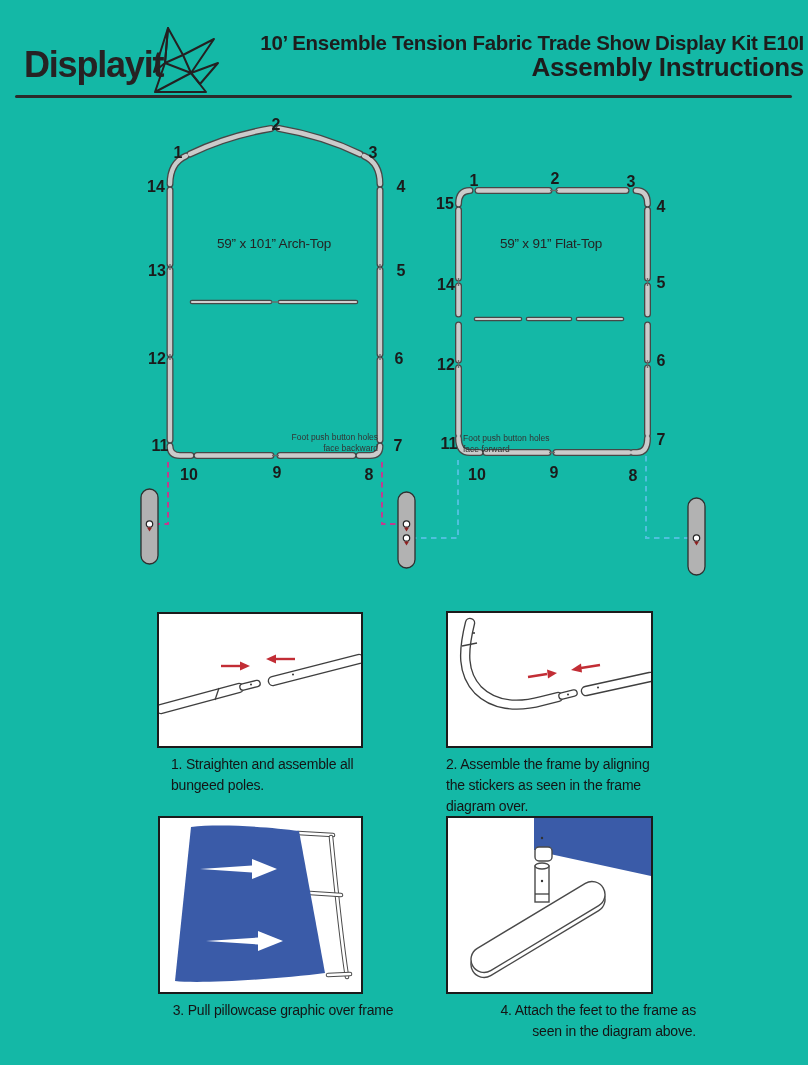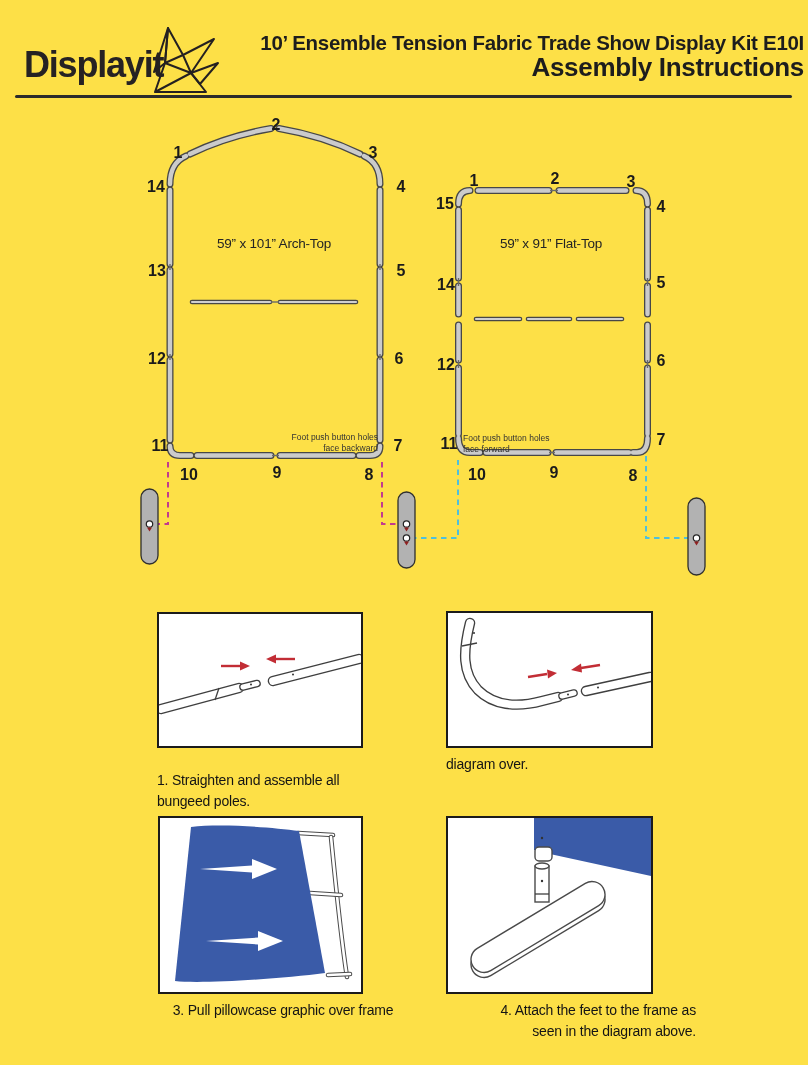--- a/index.html
+++ b/index.html
@@ -1,17 +1,17 @@
 <!DOCTYPE html>
 <html><head>
 <meta charset="utf-8">
 <style>
   html,body{margin:0;padding:0;background:#ffffff;}
   body{font-family:"Liberation Sans",sans-serif;}
-  #page{position:relative;width:808px;height:1065px;background:#fde047;overflow:hidden;}
+  #page{position:relative;width:808px;height:1065px;background:#14b8a6;overflow:hidden;}
 
   
   #brand{position:absolute;left:24px;top:44px;font-size:36px;font-weight:800;letter-spacing:-1.2px;color:#262223;}
   #logo-icon{position:absolute;left:146px;top:26px;}
   #title-block{position:absolute;right:4px;top:30px;text-align:right;color:#1d1d1d;}
   #title-block .t1{font-size:20.5px;font-weight:600;letter-spacing:-0.3px;line-height:25px;}
   #title-block .t2{font-size:26px;font-weight:600;letter-spacing:-0.3px;line-height:25px;}
   #header-rule{position:absolute;left:15px;top:95px;width:777px;height:3px;background:#2b2b2b;border-radius:2px;}
 
   
@@ -30,21 +30,21 @@
   .dash-magenta{stroke:#c23b8e;stroke-width:2;fill:none;stroke-dasharray:5.5 4.5;}
   .dash-cyan{stroke:#4fc0dd;stroke-width:2;fill:none;stroke-dasharray:5.5 4.5;}
 
   
   .panel{position:absolute;background:#fff;border:2px solid #1b1b1b;box-sizing:border-box;}
   #panel-1{left:157px;top:612px;width:206px;height:136px;}
   #panel-2{left:446px;top:611px;width:207px;height:137px;}
   #panel-3{left:158px;top:816px;width:205px;height:178px;}
   #panel-4{left:446px;top:816px;width:207px;height:178px;}
   .caption{position:absolute;width:250px;font-size:14px;line-height:21px;color:#141414;letter-spacing:-0.2px;}
-  #caption-1{left:157px;top:754px;margin-top:16px;}
+  #caption-1{left:171px;top:754px;}
   #caption-2{left:446px;top:754px;}
   #caption-3{left:158px;top:1000px;text-align:center;}
   #caption-4{left:446px;top:1000px;text-align:right;}
 
   .ptube-outline{stroke:#3f3f3f;stroke-width:10.5;fill:none;stroke-linecap:round;stroke-linejoin:round;}
   .ptube-fill{stroke:#ffffff;stroke-width:7.8;fill:none;stroke-linecap:round;stroke-linejoin:round;}
   .ptube-outline-sm{stroke:#3f3f3f;stroke-width:7.6;fill:none;stroke-linecap:round;}
   .ptube-fill-sm{stroke:#ffffff;stroke-width:5;fill:none;stroke-linecap:round;}
   .ftube-outline{stroke:#4a4a4a;stroke-width:4.6;fill:none;stroke-linecap:round;}
   .ftube-fill{stroke:#ffffff;stroke-width:2.6;fill:none;stroke-linecap:round;}
@@ -310,20 +310,22 @@
         <circle class="dot" cx="94" cy="63" r="1.2"></circle>
       </g>
     </svg>
   </div>
 
   <div id="caption-1" class="caption">
     <div>1. Straighten and assemble all</div>
     <div>bungeed poles.</div>
   </div>
   <div id="caption-2" class="caption">
+    <div>2. Assemble the frame by aligning</div>
+    <div>the stickers as seen in the frame</div>
     <div>diagram over.</div>
   </div>
   <div id="caption-3" class="caption">
     <div>3. Pull pillowcase graphic over frame</div>
   </div>
   <div id="caption-4" class="caption">
     <div>4. Attach the feet to the frame as</div>
     <div>seen in the diagram above.</div>
   </div>
 

